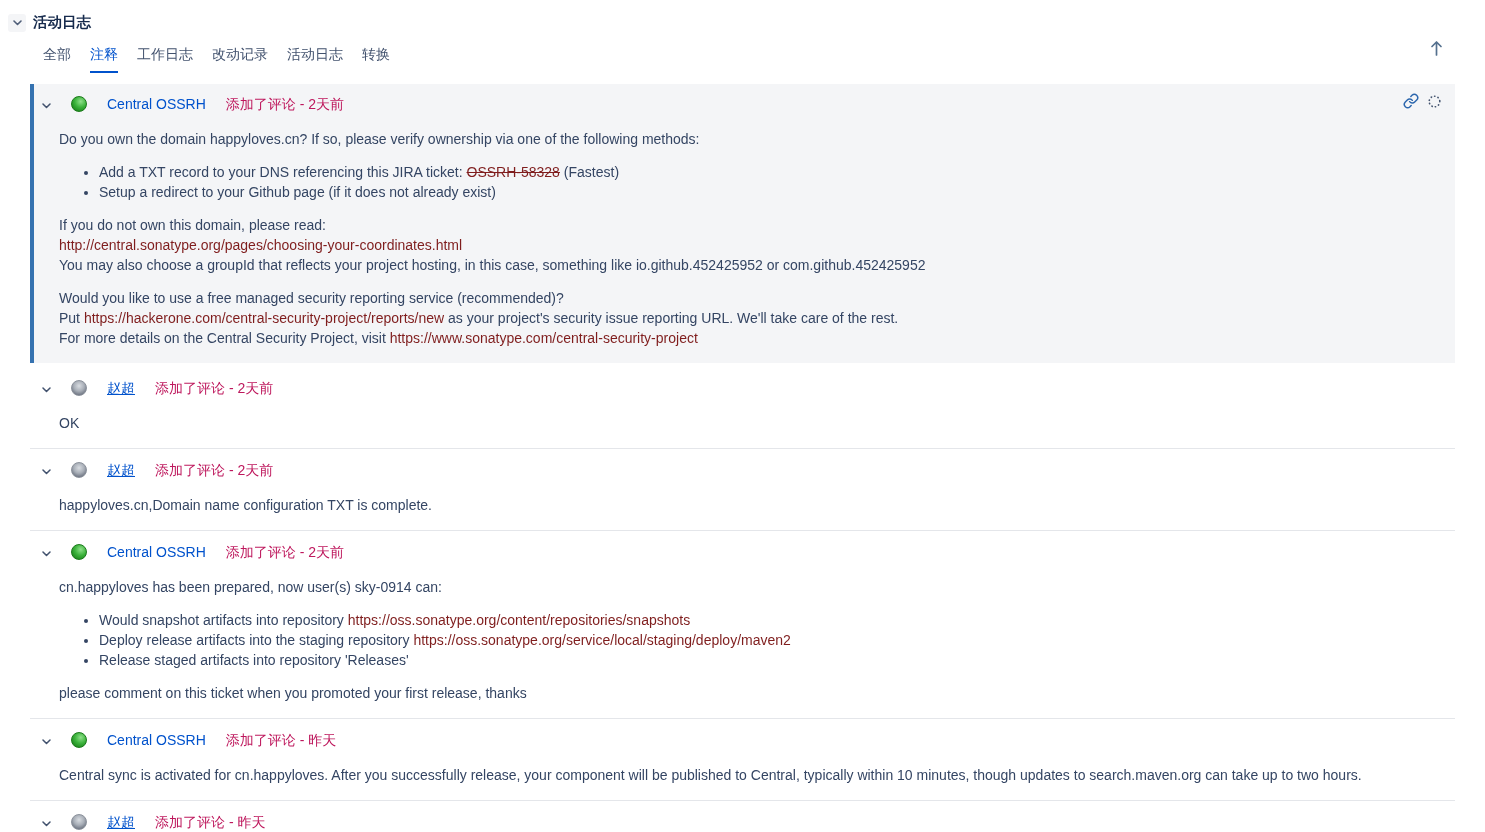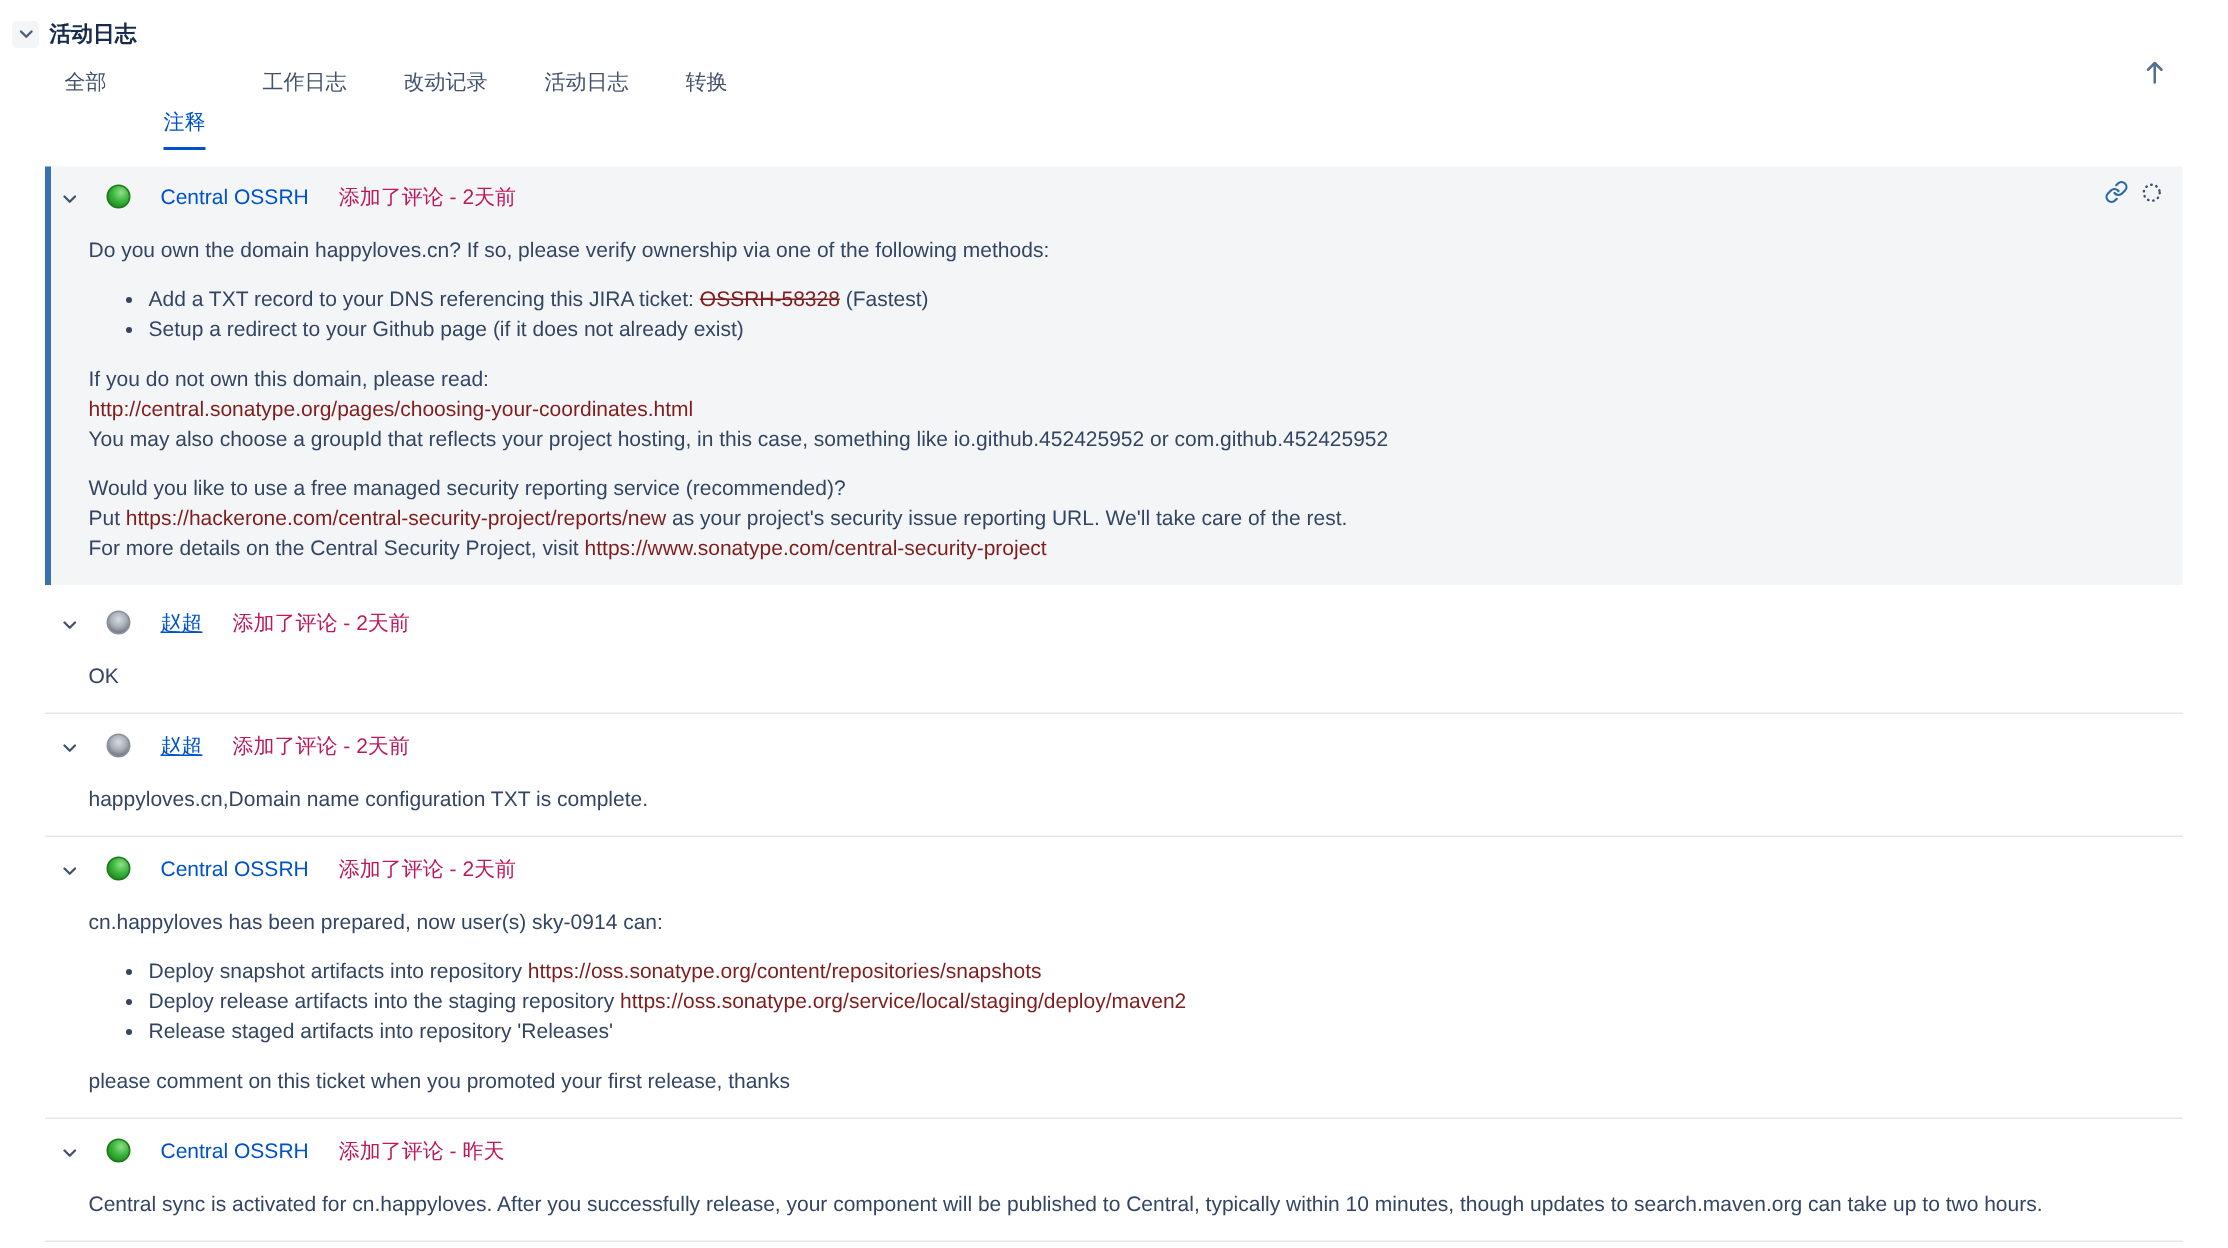--- a/index.html
+++ b/index.html
@@ -14,23 +14,23 @@
   
   .section-header { display:flex; align-items:center; gap:7px; padding:13px 0 0 8px; }
   .collapse-btn {
     width:18px; height:18px; border-radius:3px; background:#f4f5f7;
     display:flex; align-items:center; justify-content:center; cursor:pointer;
   }
   .collapse-btn svg { display:block; }
   .section-title { font-weight:bold; font-size:14.5px; color:#172b4d; }
 
   
-  .tabs { display:flex; gap:38px; margin:14px 0 0 43px; }
+  .tabs { display:flex; gap:19px; margin:14px 0 0 43px; }
   .tab { font-size:14px; color:#42526e; cursor:pointer; padding-bottom:7px; border-bottom:2px solid transparent; }
-  .tab.active { color:#0052cc; border-bottom-color:#0052cc;margin-top:27px; }
+  .tab.active { color:#0052cc; border-bottom-color:#0052cc; }
 
   .scroll-top { position:absolute; top:40px; right:42px; cursor:pointer; color:#54708e; }
 
   
   .comments { margin:11px 30px 0 30px; }
 
   .comment-header { display:flex; align-items:center; gap:20px; padding-left:12px; line-height:16px; }
   .chev { flex:0 0 auto; display:flex; cursor:pointer; }
   .avatar { width:16px; height:16px; border-radius:50%; flex:0 0 auto; }
   .avatar.green-sphere { background:radial-gradient(circle at 62% 32%, #8fe08a 0%, #3cb33c 45%, #1f8a1f 80%, #166b16 100%); border:1px solid #1a7a1a; }
@@ -167,21 +167,21 @@
                 <path d="M1 1l3.5 3.5L8 1" fill="none" stroke="#42526e" stroke-width="1.5" stroke-linecap="round" stroke-linejoin="round"></path>
               </svg></span>
           </span>
           <span class="avatar green-sphere"></span>
           <a class="author">Central OSSRH</a>
           <span class="meta">添加了评论 - 2天前</span>
         </div>
         <div class="comment-body">
           <p><span>cn.happyloves has been prepared, now user(s) sky-0914 can:</span></p>
           <ul>
-            <li><span>Deploy snapshot artifacts into repository </span><a class="lnk">https://oss.sonatype.org/content/repositories/snapshots</a></li>
+            <li><span>Would snapshot artifacts into repository </span><a class="lnk">https://oss.sonatype.org/content/repositories/snapshots</a></li>
             <li><span>Deploy release artifacts into the staging repository </span><a class="lnk">https://oss.sonatype.org/service/local/staging/deploy/maven2</a></li>
             <li><span>Release staged artifacts into repository 'Releases'</span></li>
           </ul>
           <p><span>please comment on this ticket when you promoted your first release, thanks</span></p>
         </div>
       </div>
       <div class="separator"></div>
       <div class="comment">
         <div class="comment-header">
           <span class="chev">

